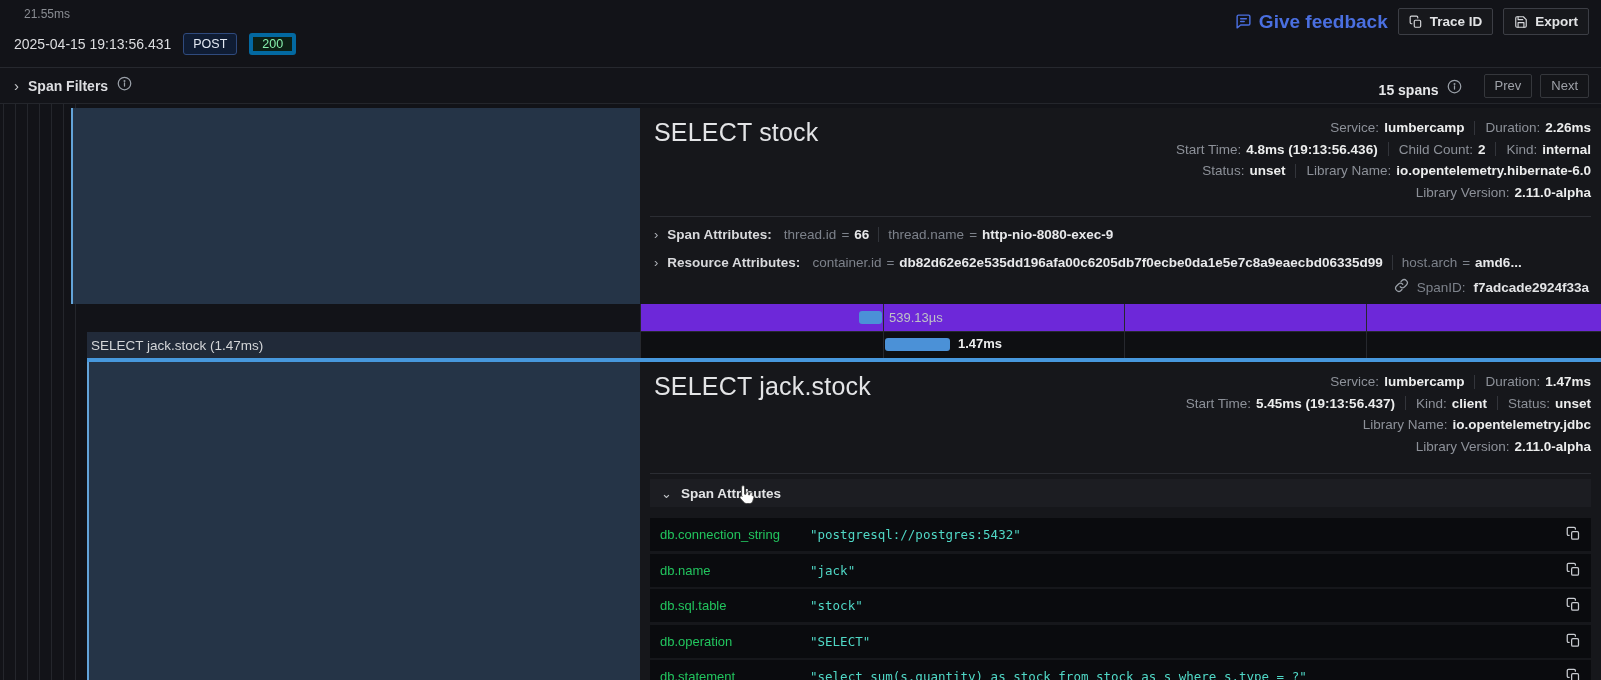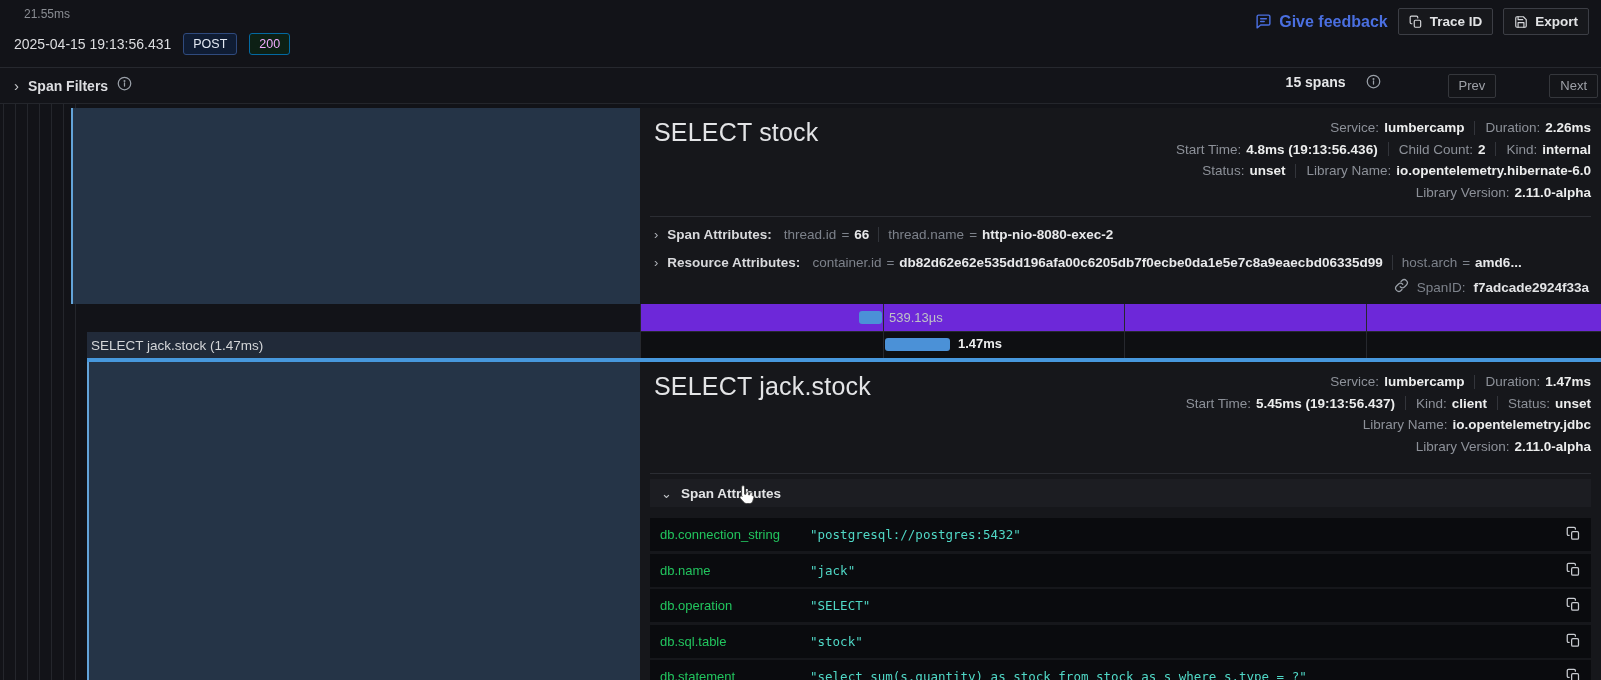--- a/index.html
+++ b/index.html
@@ -9,34 +9,34 @@
 
   
   .header { position:absolute; left:0; top:0; width:1601px; height:68px; background:#121318; border-bottom:1px solid #26282e; }
   .title-row { position:absolute; left:14px; top:7px; display:flex; align-items:baseline; }
   .trace-title { font-size:17px; color:#eceded; letter-spacing:.2px; }
   .trace-duration { font-size:12px; color:#8a8d93; margin-left:10px; }
   .sub-row { position:absolute; left:14px; top:33px; display:flex; align-items:center; gap:12px; }
   .timestamp { font-size:14px; color:#dcdde0; }
   .badge { font-size:12.5px; height:22px; display:inline-flex; align-items:center; padding:0 9px; border-radius:3px; }
   .badge.method { background:#0f1c33; border:1px solid #2f4a7d; color:#e2e8f2; }
-  .badge.status { background:#0d2015; border:1px solid #0369a1; color:#f0abfc; }
+  .badge.status { background:#0d2015; border:4px solid #0369a1; color:#86efac; }
   .header-actions { position:absolute; right:12px; top:8px; display:flex; align-items:center; gap:10px; }
-  .feedback-link { display:flex; align-items:center; gap:7px; color:#4a6fe0; font-size:16px; font-weight:700; cursor:pointer; }
+  .feedback-link { display:flex; align-items:center; gap:7px; color:#4a6fe0; font-size:19px; font-weight:700; cursor:pointer; }
   .hbtn { display:flex; align-items:center; gap:7px; height:27px; padding:0 10px; background:#17181c; border:1px solid #3c3e45; border-radius:2px; color:#e3e4e6; font-size:13.5px; font-weight:700; cursor:pointer; }
   .hbtn svg, .feedback-link svg { display:block; }
 
   
   .filterbar { position:absolute; left:0; top:68px; width:1601px; height:36px; background:#131419; border-bottom:1px solid #24262c; display:flex; align-items:center; }
   .fb-left { display:flex; align-items:center; gap:9px; padding-left:14px; }
   .chev { color:#c8cacd; font-size:15px; line-height:1; }
   .fb-title { font-size:14px; font-weight:700; color:#dcdde0; }
-  .fb-right { margin-left:auto; display:flex; align-items:flex-start; gap:20px; padding-right:3px; }
+  .fb-right { margin-left:auto; display:flex; align-items:flex-end; gap:8px; padding-right:12px; }
   .spans-count { font-size:14px; font-weight:700; color:#e5e6e8; }
-  .navbtn { height:24px; padding:0 10px; display:flex; align-items:center; background:#141519; border:1px solid #35373c; border-radius:2px; color:#9ea1a8; font-size:13px; cursor:pointer;margin-left:33px; }
+  .navbtn { height:24px; padding:0 10px; display:flex; align-items:center; background:#141519; border:1px solid #35373c; border-radius:2px; color:#9ea1a8; font-size:13px; cursor:pointer; }
   .info-ic { display:block; }
 
   
   .content { position:absolute; left:0; top:104px; width:1601px; height:576px; background:#121318; }
   .guides { position:absolute; left:3px; top:0; width:74px; height:576px;
     background:repeating-linear-gradient(to right,#24262c 0 1px,transparent 1px 12px); }
 
   .selbox { position:absolute; background:#253447; border-left:2px solid #63a4da; }
   .selbox.one { left:71px; top:4px; width:569px; height:196px; }
   .selbox.two { left:87px; top:258px; width:553px; height:318px; }
@@ -211,21 +211,21 @@
         <span class="as-title">Span Attributes:</span>
         <span class="kv">
             <span class="k">thread.id</span>
             <span class="eq">=</span>
             <span class="v">66</span>
           </span>
         <span class="kvsep"></span>
         <span class="kv">
             <span class="k">thread.name</span>
             <span class="eq">=</span>
-            <span class="v">http-nio-8080-exec-2</span>
+            <span class="v">http-nio-8080-exec-9</span>
           </span>
       </div>
       <div class="attr-summary second">
         <span class="as-chev">›</span>
         <span class="as-title">Resource Attributes:</span>
         <span class="kv">
             <span class="k">container.id</span>
             <span class="eq">=</span>
             <span class="v">db82d62e62e535dd196afa00c6205db7f0ecbe0da1e5e7c8a9eaecbd06335d99</span>
           </span>
@@ -318,36 +318,36 @@
         </div>
         <div class="attr-row">
           <span class="ar-key">db.name</span>
           <span class="ar-val">"jack"</span>
           <span class="copy-btn"><svg width="15" height="15" viewBox="0 0 24 24" fill="none" stroke="#c9ccd1" stroke-width="2" stroke-linecap="round" stroke-linejoin="round">
                 <rect x="9" y="9" width="11" height="12" rx="2"></rect>
                 <path d="M5 15H4a2 2 0 0 1-2-2V4a2 2 0 0 1 2-2h9a2 2 0 0 1 2 2v1"></path>
               </svg></span>
         </div>
         <div class="attr-row">
+          <span class="ar-key">db.sql.table</span>
+          <span class="ar-val">"stock"</span>
+          <span class="copy-btn"><svg width="15" height="15" viewBox="0 0 24 24" fill="none" stroke="#c9ccd1" stroke-width="2" stroke-linecap="round" stroke-linejoin="round">
+                <rect x="9" y="9" width="11" height="12" rx="2"></rect>
+                <path d="M5 15H4a2 2 0 0 1-2-2V4a2 2 0 0 1 2-2h9a2 2 0 0 1 2 2v1"></path>
+              </svg></span>
+        </div>
+        <div class="attr-row">
           <span class="ar-key">db.operation</span>
           <span class="ar-val">"SELECT"</span>
           <span class="copy-btn"><svg width="15" height="15" viewBox="0 0 24 24" fill="none" stroke="#c9ccd1" stroke-width="2" stroke-linecap="round" stroke-linejoin="round">
                 <rect x="9" y="9" width="11" height="12" rx="2"></rect>
                 <path d="M5 15H4a2 2 0 0 1-2-2V4a2 2 0 0 1 2-2h9a2 2 0 0 1 2 2v1"></path>
               </svg></span>
         </div>
         <div class="attr-row">
-          <span class="ar-key">db.sql.table</span>
-          <span class="ar-val">"stock"</span>
-          <span class="copy-btn"><svg width="15" height="15" viewBox="0 0 24 24" fill="none" stroke="#c9ccd1" stroke-width="2" stroke-linecap="round" stroke-linejoin="round">
-                <rect x="9" y="9" width="11" height="12" rx="2"></rect>
-                <path d="M5 15H4a2 2 0 0 1-2-2V4a2 2 0 0 1 2-2h9a2 2 0 0 1 2 2v1"></path>
-              </svg></span>
-        </div>
-        <div class="attr-row">
           <span class="ar-key">db.statement</span>
           <span class="ar-val">"select sum(s.quantity) as stock from stock as s where s.type = ?"</span>
           <span class="copy-btn"><svg width="15" height="15" viewBox="0 0 24 24" fill="none" stroke="#c9ccd1" stroke-width="2" stroke-linecap="round" stroke-linejoin="round">
                 <rect x="9" y="9" width="11" height="12" rx="2"></rect>
                 <path d="M5 15H4a2 2 0 0 1-2-2V4a2 2 0 0 1 2-2h9a2 2 0 0 1 2 2v1"></path>
               </svg></span>
         </div>
       </div>
     </div>
   </div>

